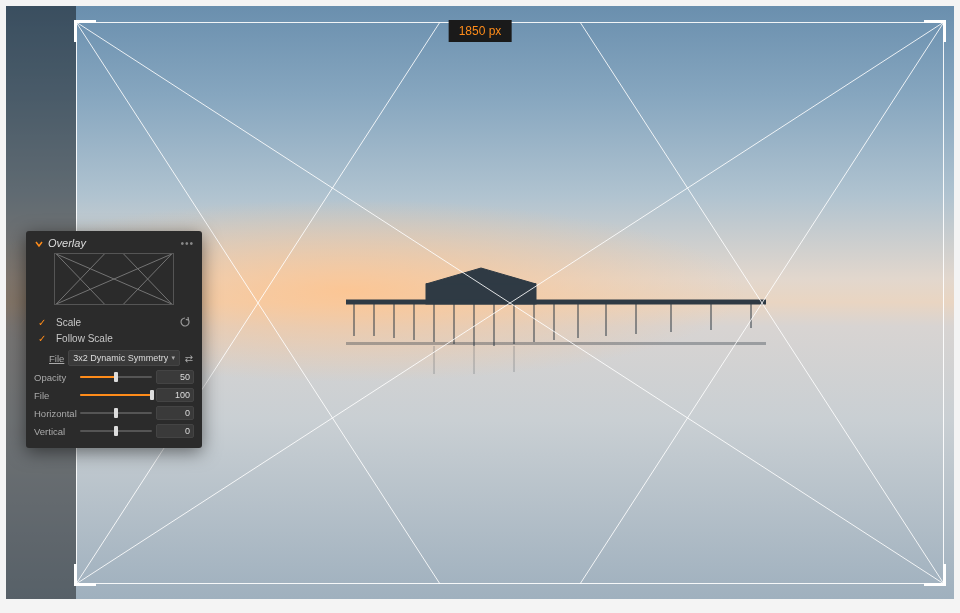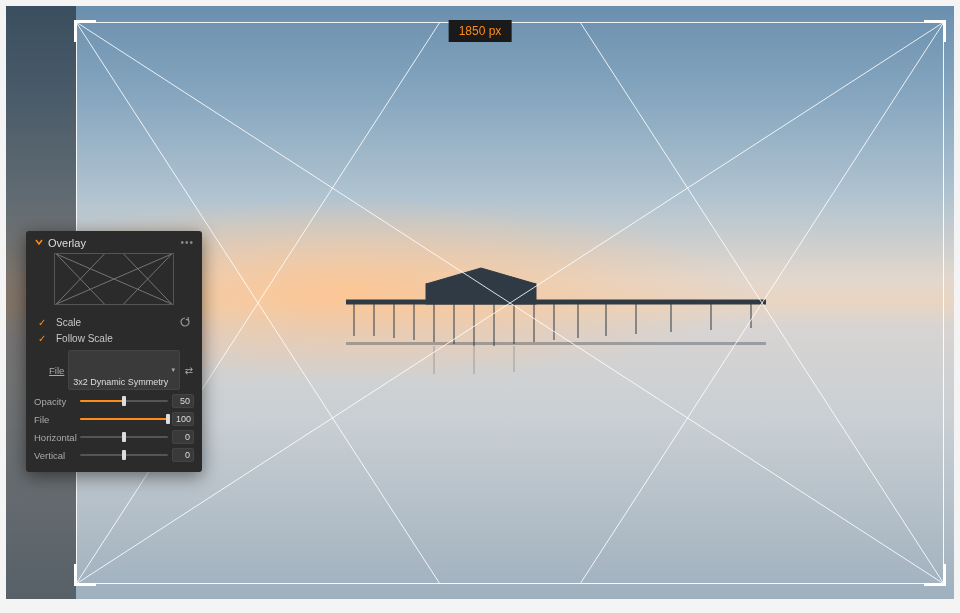--- a/index.html
+++ b/index.html
@@ -89,22 +89,23 @@
     width:176px;
     background:#2b2b2b;
     color:#c8c8c8;
     font-size:10px;
     border-radius:3px;
     padding:6px 8px 10px 8px;
     box-shadow:0 4px 18px rgba(0,0,0,0.5);
     z-index:40;
   }
   .panel-header {
-    display:flex; align-items:flex-start;
+    display:flex; align-items:flex-end;
     cursor:default;
+    font-style:italic;
   }
   .panel-header .chev {
     width:10px; height:10px;
     display:inline-flex; align-items:center; justify-content:center;
     margin-right:4px;
   }
   .panel-header .chev svg { stroke:#ff8c1a; }
   .panel-title { flex:1; font-size:11px; color:#ddd; }
   .panel-menu { color:#888; letter-spacing:1px; font-size:10px; cursor:pointer; }
 
@@ -147,21 +148,21 @@
     flex:1;
     background:#3a3a3a;
     border:1px solid #444;
     font-size:9px;
     color:#ddd;
     padding:2px 4px;
     display:flex; align-items:center;
     cursor:pointer;
     border-radius:2px;
   }
-  .dropdown .dd-text { flex:1; white-space:nowrap; overflow:hidden; text-overflow:ellipsis;margin-top:24px; }
+  .dropdown .dd-text { flex:1; white-space:nowrap; overflow:hidden; text-overflow:ellipsis; }
   .dropdown .dd-arrow { font-size:7px; color:#aaa; margin-left:3px; }
   .swap-icon {
     width:14px; color:#aaa; font-size:10px; text-align:center; cursor:pointer;
   }
 
   .slider-row {
     display:flex; align-items:center;
     margin-top:4px;
     gap:4px;
   }
@@ -182,21 +183,21 @@
     position:absolute; left:0; top:50%; height:2px;
     background:#ff8c1a; transform:translateY(-50%);
     border-radius:1px;
   }
   .slider .thumb {
     position:absolute; top:50%; width:4px; height:10px;
     background:#ddd; transform:translate(-50%,-50%);
     border-radius:1px;
   }
   .slider-val {
-    width:22px;
+    width:38px;
     background:#3a3a3a;
     border:1px solid #444;
     color:#ddd;
     text-align:right;
     font-size:9px;
     padding:1px 3px;
     border-radius:2px;
   }
 </style>
 </head>

